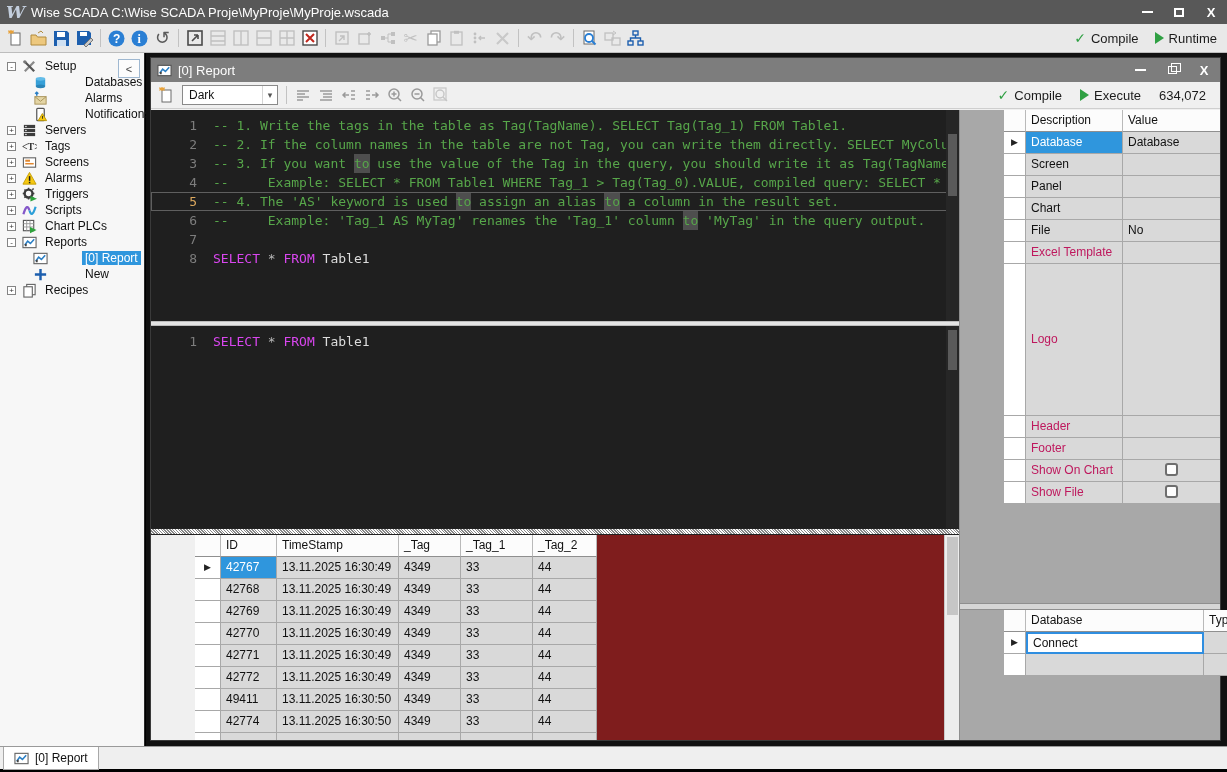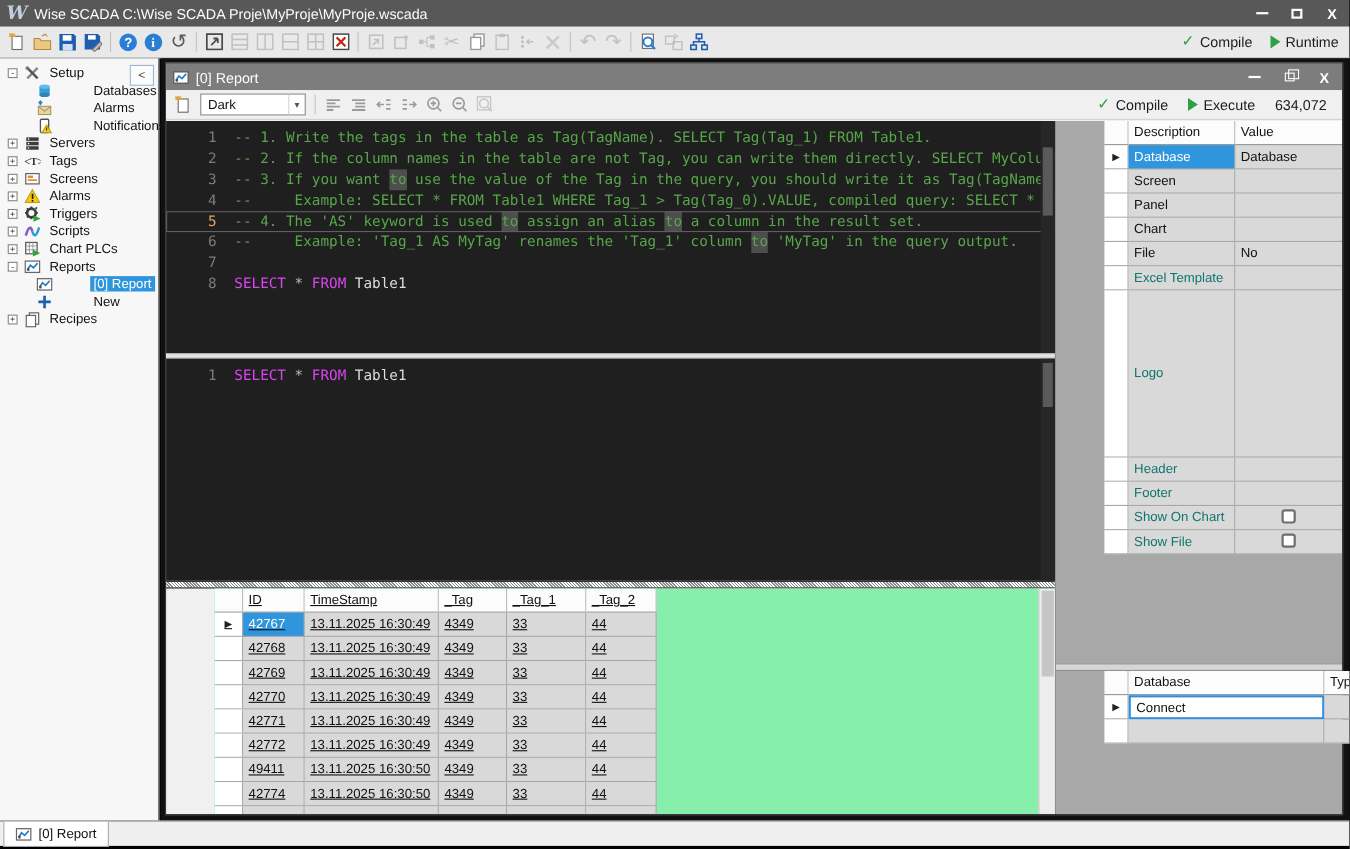--- a/index.html
+++ b/index.html
@@ -79,25 +79,25 @@
 
   
   .grid{background:#a8a8a8;font-size:12px;color:#111;margin-left:44px;}
   .grow{display:flex;}
   .gcell{height:22px;line-height:21px;padding:0 5px;background:#d9d9d9;
          border-right:1px solid #a8a8a8;border-bottom:1px solid #a8a8a8;overflow:hidden;white-space:nowrap;}
   .ghead .gcell{background:#fcfcfc;border-right:1px solid #b9b9b9;border-bottom:1px solid #8f8f8f;}
   .gsel{width:26px;flex:0 0 auto;background:#fff;text-align:center;padding:0;color:#222;font-size:9px;}
   .gsel.hd{background:#fcfcfc;}
   .cell-selected{background:#2f96dd;color:#fff;}
-  .gdis{color:#0f766e;}
+  .gdis{color:#be185d;}
   .cbx{width:13px;height:13px;border:2px solid #6e6e6e;border-radius:3px;background:#fdfdfd;margin:3px auto 0;}
 
   
-  .dtable{position:relative;height:205px;background:#86efac;overflow:hidden;text-decoration:underline;}
+  .dtable{position:relative;height:205px;background:#7f1d1d;overflow:hidden;}
   .dtable .c-id{width:56px;flex:0 0 auto;}
   .dtable .c-ts{width:122px;flex:0 0 auto;}
   .dtable .c-t0{width:62px;flex:0 0 auto;}
   .dtable .c-t1{width:72px;flex:0 0 auto;}
   .dtable .c-t2{width:64px;flex:0 0 auto;}
   .tbl-scroll{position:absolute;right:0;top:0;width:15px;height:100%;background:#ededed;border-left:1px solid #c9c9c9;}
   .tbl-thumb{position:absolute;left:2px;top:2px;width:11px;height:78px;background:#c6c6c6;}
 
   
   .props .c-desc{width:97px;flex:0 0 auto;}

